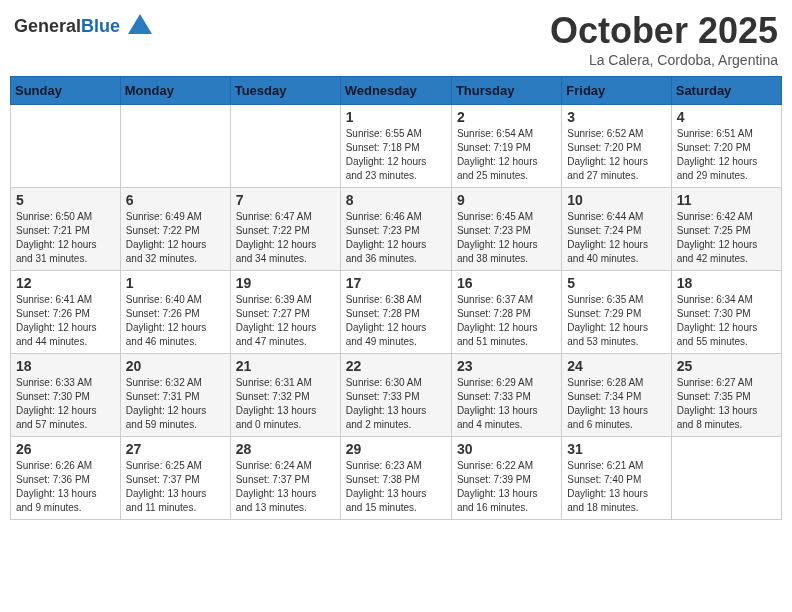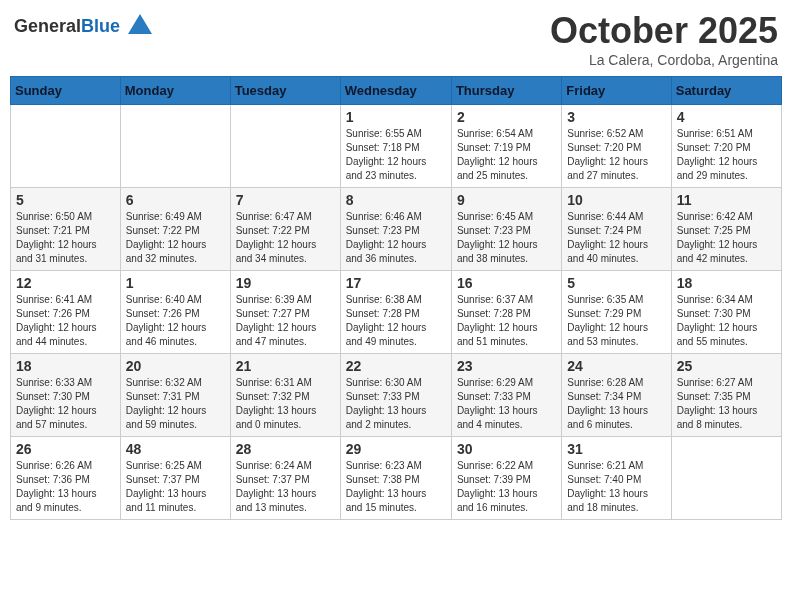--- a/index.html
+++ b/index.html
@@ -224,21 +224,21 @@
           <span class="day-number">25</span>
           <div class="day-info">Sunrise: 6:27 AM<br>Sunset: 7:35 PM<br>Daylight: 13 hours<br>and 8 minutes.</div>
         </td>
       </tr>
       <tr>
         <td>
           <span class="day-number">26</span>
           <div class="day-info">Sunrise: 6:26 AM<br>Sunset: 7:36 PM<br>Daylight: 13 hours<br>and 9 minutes.</div>
         </td>
         <td>
-          <span class="day-number">48</span>
+          <span class="day-number">27</span>
           <div class="day-info">Sunrise: 6:25 AM<br>Sunset: 7:37 PM<br>Daylight: 13 hours<br>and 11 minutes.</div>
         </td>
         <td>
           <span class="day-number">28</span>
           <div class="day-info">Sunrise: 6:24 AM<br>Sunset: 7:37 PM<br>Daylight: 13 hours<br>and 13 minutes.</div>
         </td>
         <td>
           <span class="day-number">29</span>
           <div class="day-info">Sunrise: 6:23 AM<br>Sunset: 7:38 PM<br>Daylight: 13 hours<br>and 15 minutes.</div>
         </td>

